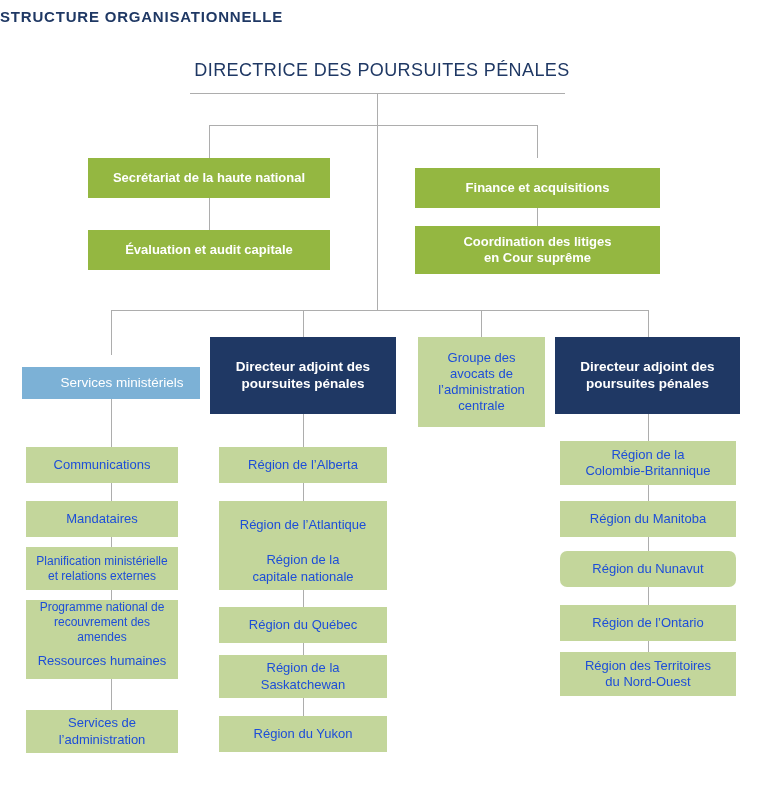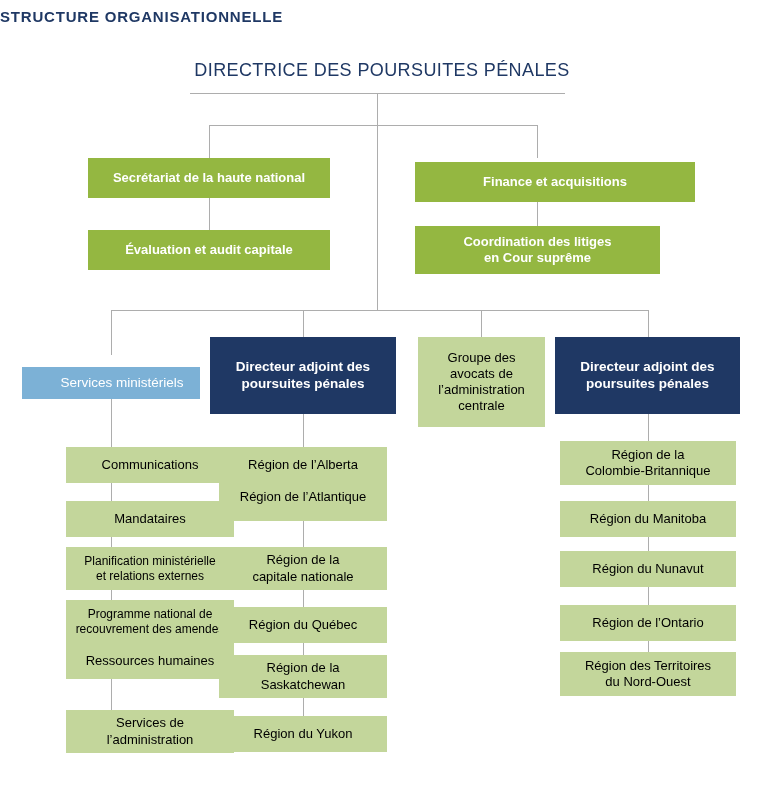--- a/index.html
+++ b/index.html
@@ -15,60 +15,60 @@
     position:absolute; top:60px; left:0; width:764px; text-align:center;
     font-size:18px; letter-spacing:.4px; color:#1f3864;
   }
   .line { position:absolute; background:#adadad; z-index:0; }
   .box {
     position:absolute; z-index:1; box-sizing:border-box;
     display:flex; align-items:center; justify-content:center;
     text-align:center; white-space:pre-line; line-height:1.25; padding:2px 8px;
   }
   .green  { background:#94b741; color:#ffffff; font-weight:bold; font-size:13px; }
-  .lgreen { background:#c3d69b; color:#000000; font-size:13px; }
+  .lgreen { background:#c3d69b; color:#1d4ed8; font-size:13px; }
   .navy   { background:#1f3864; color:#ffffff; font-weight:bold; font-size:13.5px; }
   .blue   { background:#7cb1d6; color:#ffffff; font-size:13.5px; }
   .small  { font-size:12px; }
 
   
   .b-sec   { left:88px;  top:158px; width:242px; height:40px; }
-  .b-fin   { left:415px; top:162px; width:280px; height:40px;text-align:right; }
+  .b-fin   { left:415px; top:168px; width:245px; height:40px;text-align:right; }
   .b-eval  { left:88px;  top:230px; width:242px; height:40px; }
   .b-coord { left:415px; top:226px; width:245px; height:48px; }
 
   
   .b-serv   { left:22px;  top:367px; width:178px; height:32px;padding-left:30px; }
   .b-da1    { left:210px; top:337px; width:186px; height:77px; }
   .b-groupe { left:418px; top:337px; width:127px; height:90px; }
   .b-da2    { left:555px; top:337px; width:185px; height:77px; }
 
   
-  .c1 { left:26px; width:168px;margin-left:40px; }
+  .c1 { left:26px; width:152px; }
   .b-comm   { top:447px; height:36px; }
   .b-mand   { top:501px; height:36px; }
   .b-plan   { top:547px; height:43px; }
   .b-prog   { top:600px; height:44px; }
   .b-rh     { top:643px; height:36px; }
   .b-sadmin { top:710px; height:43px; }
 
   
   .c2 { left:219px; width:168px; }
   .b-alb  { top:447px; height:36px; }
-  .b-atl  { top:473px; height:48px; }
+  .b-atl  { top:501px; height:48px; }
   .b-cap  { top:547px; height:43px; }
   .b-que  { top:607px; height:36px;text-align:right; }
   .b-sask { top:655px; height:43px; }
   .b-yuk  { top:716px; height:36px; }
 
   
   .c3 { left:560px; width:176px; }
   .b-cb   { top:441px; height:44px; }
   .b-man  { top:501px; height:36px; }
-  .b-nun  { top:551px; height:36px; }
+  .b-nun  { top:551px; height:36px;border-radius:7px; }
   .b-ont  { top:605px; height:36px; }
   .b-tno  { top:652px; height:44px; }
 
   
   .ln-root-under   { left:190px; top:93px;  width:375px; height:1px; }
   .ln-center-v     { left:377px; top:93px;  width:1px;   height:217px; }
   .ln-l1-h         { left:209px; top:125px; width:329px; height:1px; }
   .ln-l1-left-a    { left:209px; top:125px; width:1px;   height:33px; }
   .ln-l1-right-a   { left:537px; top:125px; width:1px;   height:33px; }
   .ln-l1-left-b    { left:209px; top:198px; width:1px;   height:32px; }

